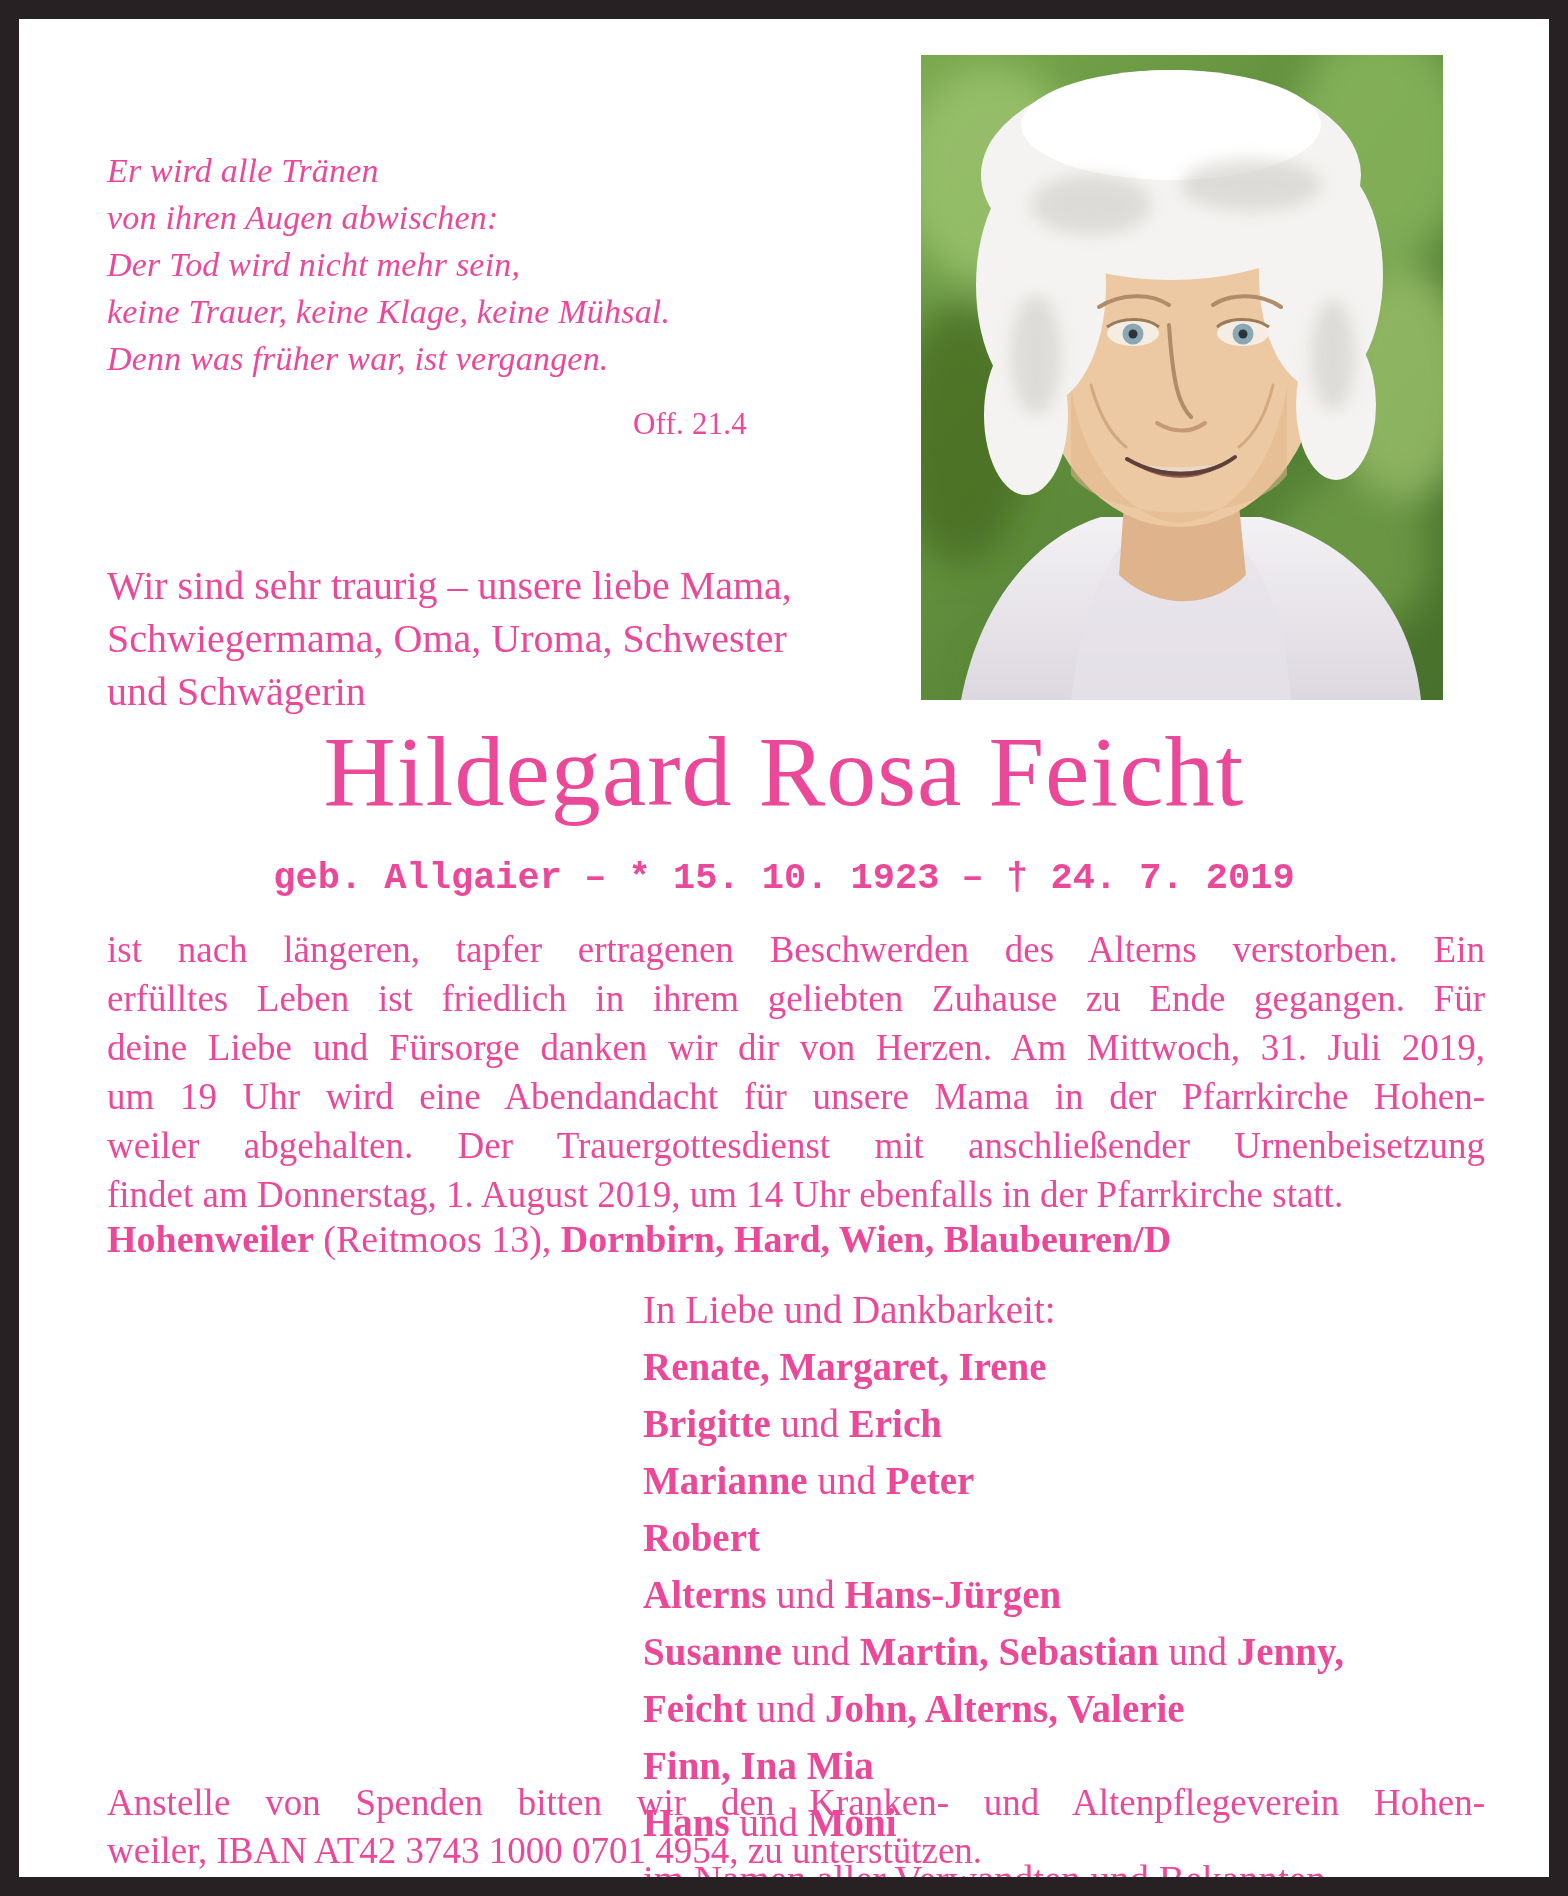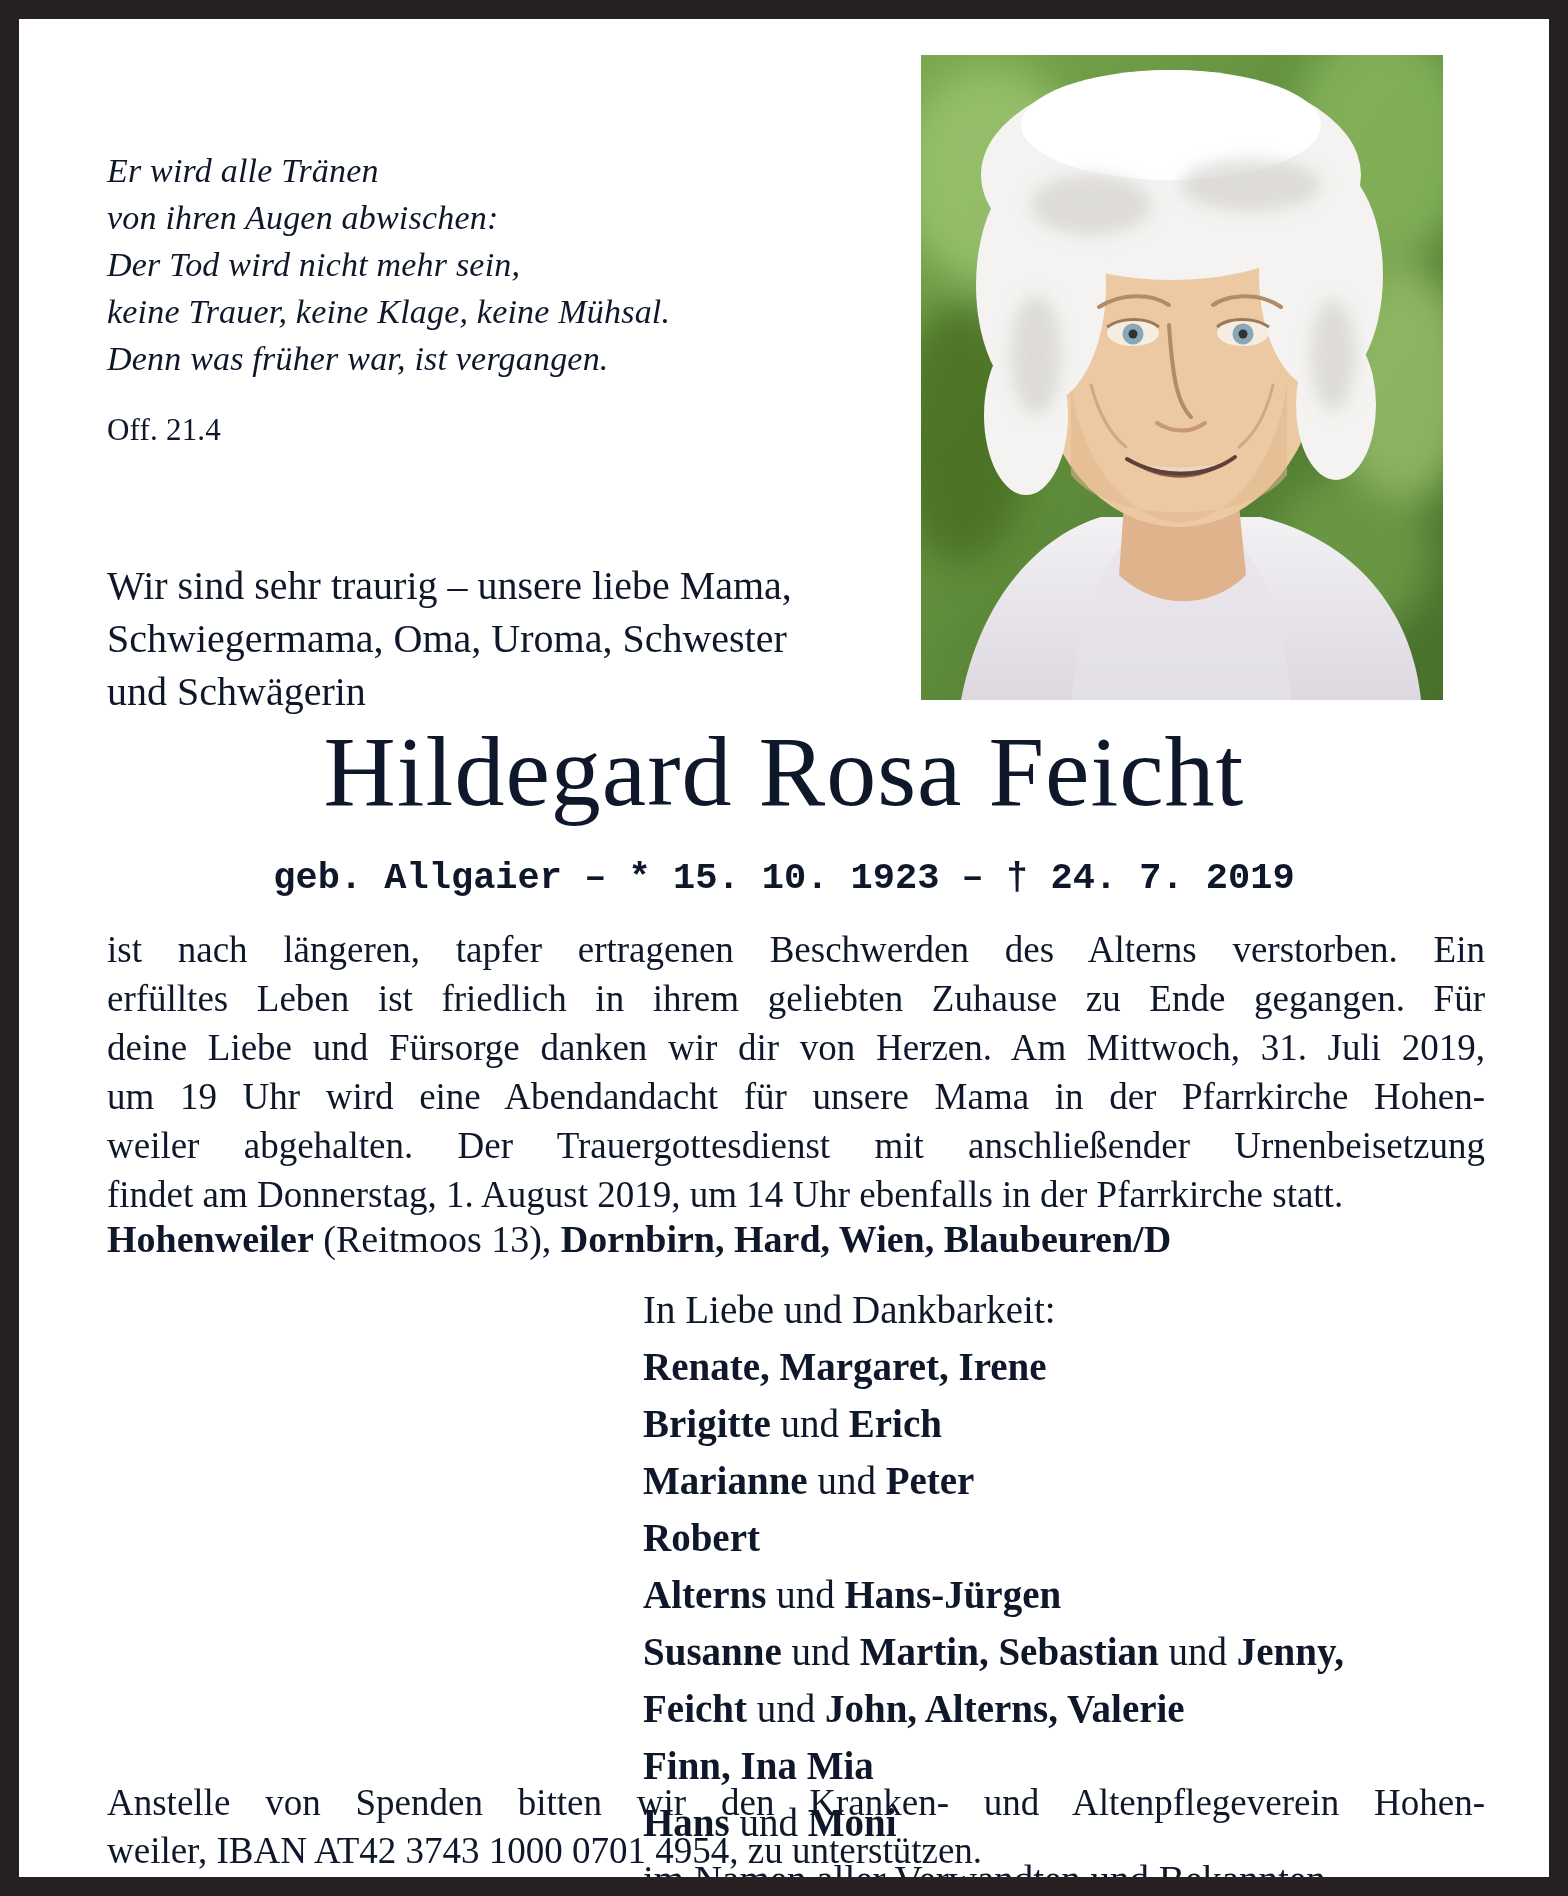--- a/index.html
+++ b/index.html
@@ -3,31 +3,31 @@
 <meta charset="utf-8">
 <style>
   html,body{margin:0;padding:0;background:#e8e8e8;}
   .page{
     position:relative;
     width:1568px;height:1896px;
     box-sizing:border-box;
     background:#ffffff;
     border:19px solid #272124;
     font-family:"Liberation Serif","DejaVu Serif",serif;
-    color:#0f172a;
+    color:#ec4899;
     overflow:hidden;
   }
   .quote{
     position:absolute;left:88px;top:128px;
     font-style:italic;font-size:34px;line-height:47px;
     letter-spacing:.2px;
   }
   .quote-attr{
-    margin-top:24px;width:640px;
-    font-style:normal;font-size:31px;
+    margin-top:18px;width:640px;
+    text-align:right;font-style:normal;font-size:31px;
   }
   .portrait{
     position:absolute;left:902px;top:36px;
     width:522px;height:645px;display:block;
   }
   .intro{
     position:absolute;left:88px;top:540px;
     font-size:40px;line-height:53px;
   }
   .name-title{

